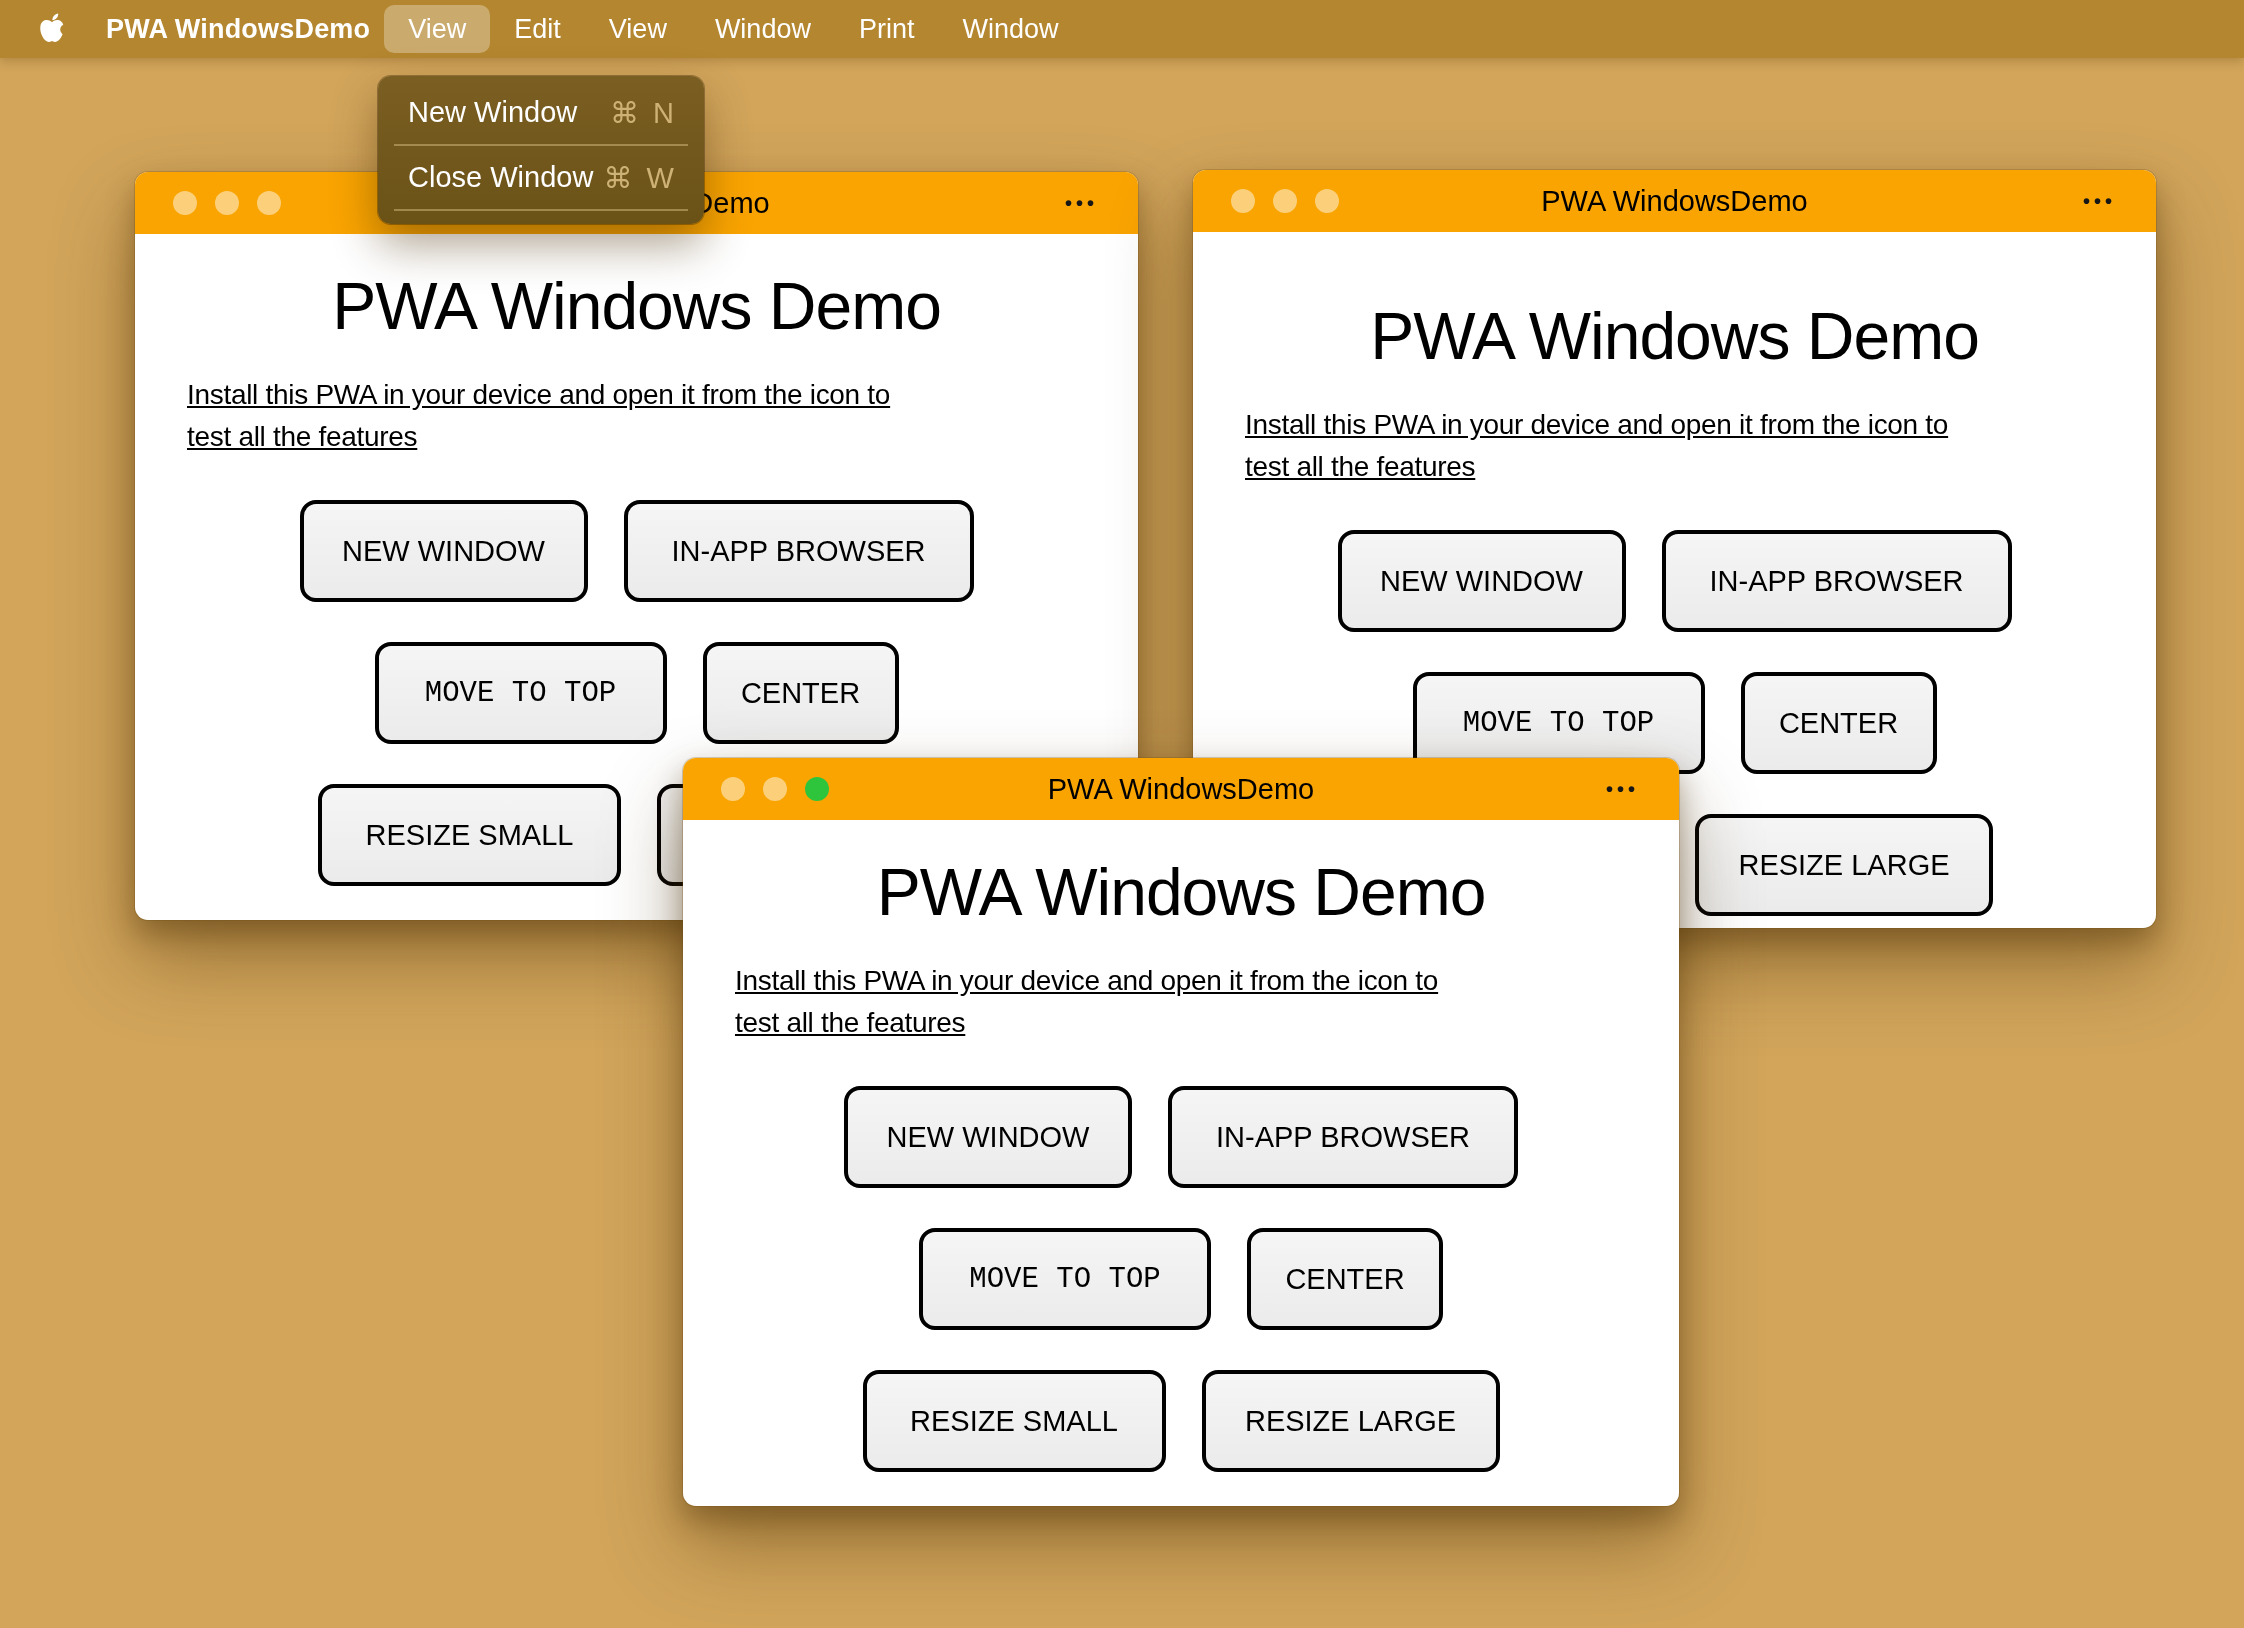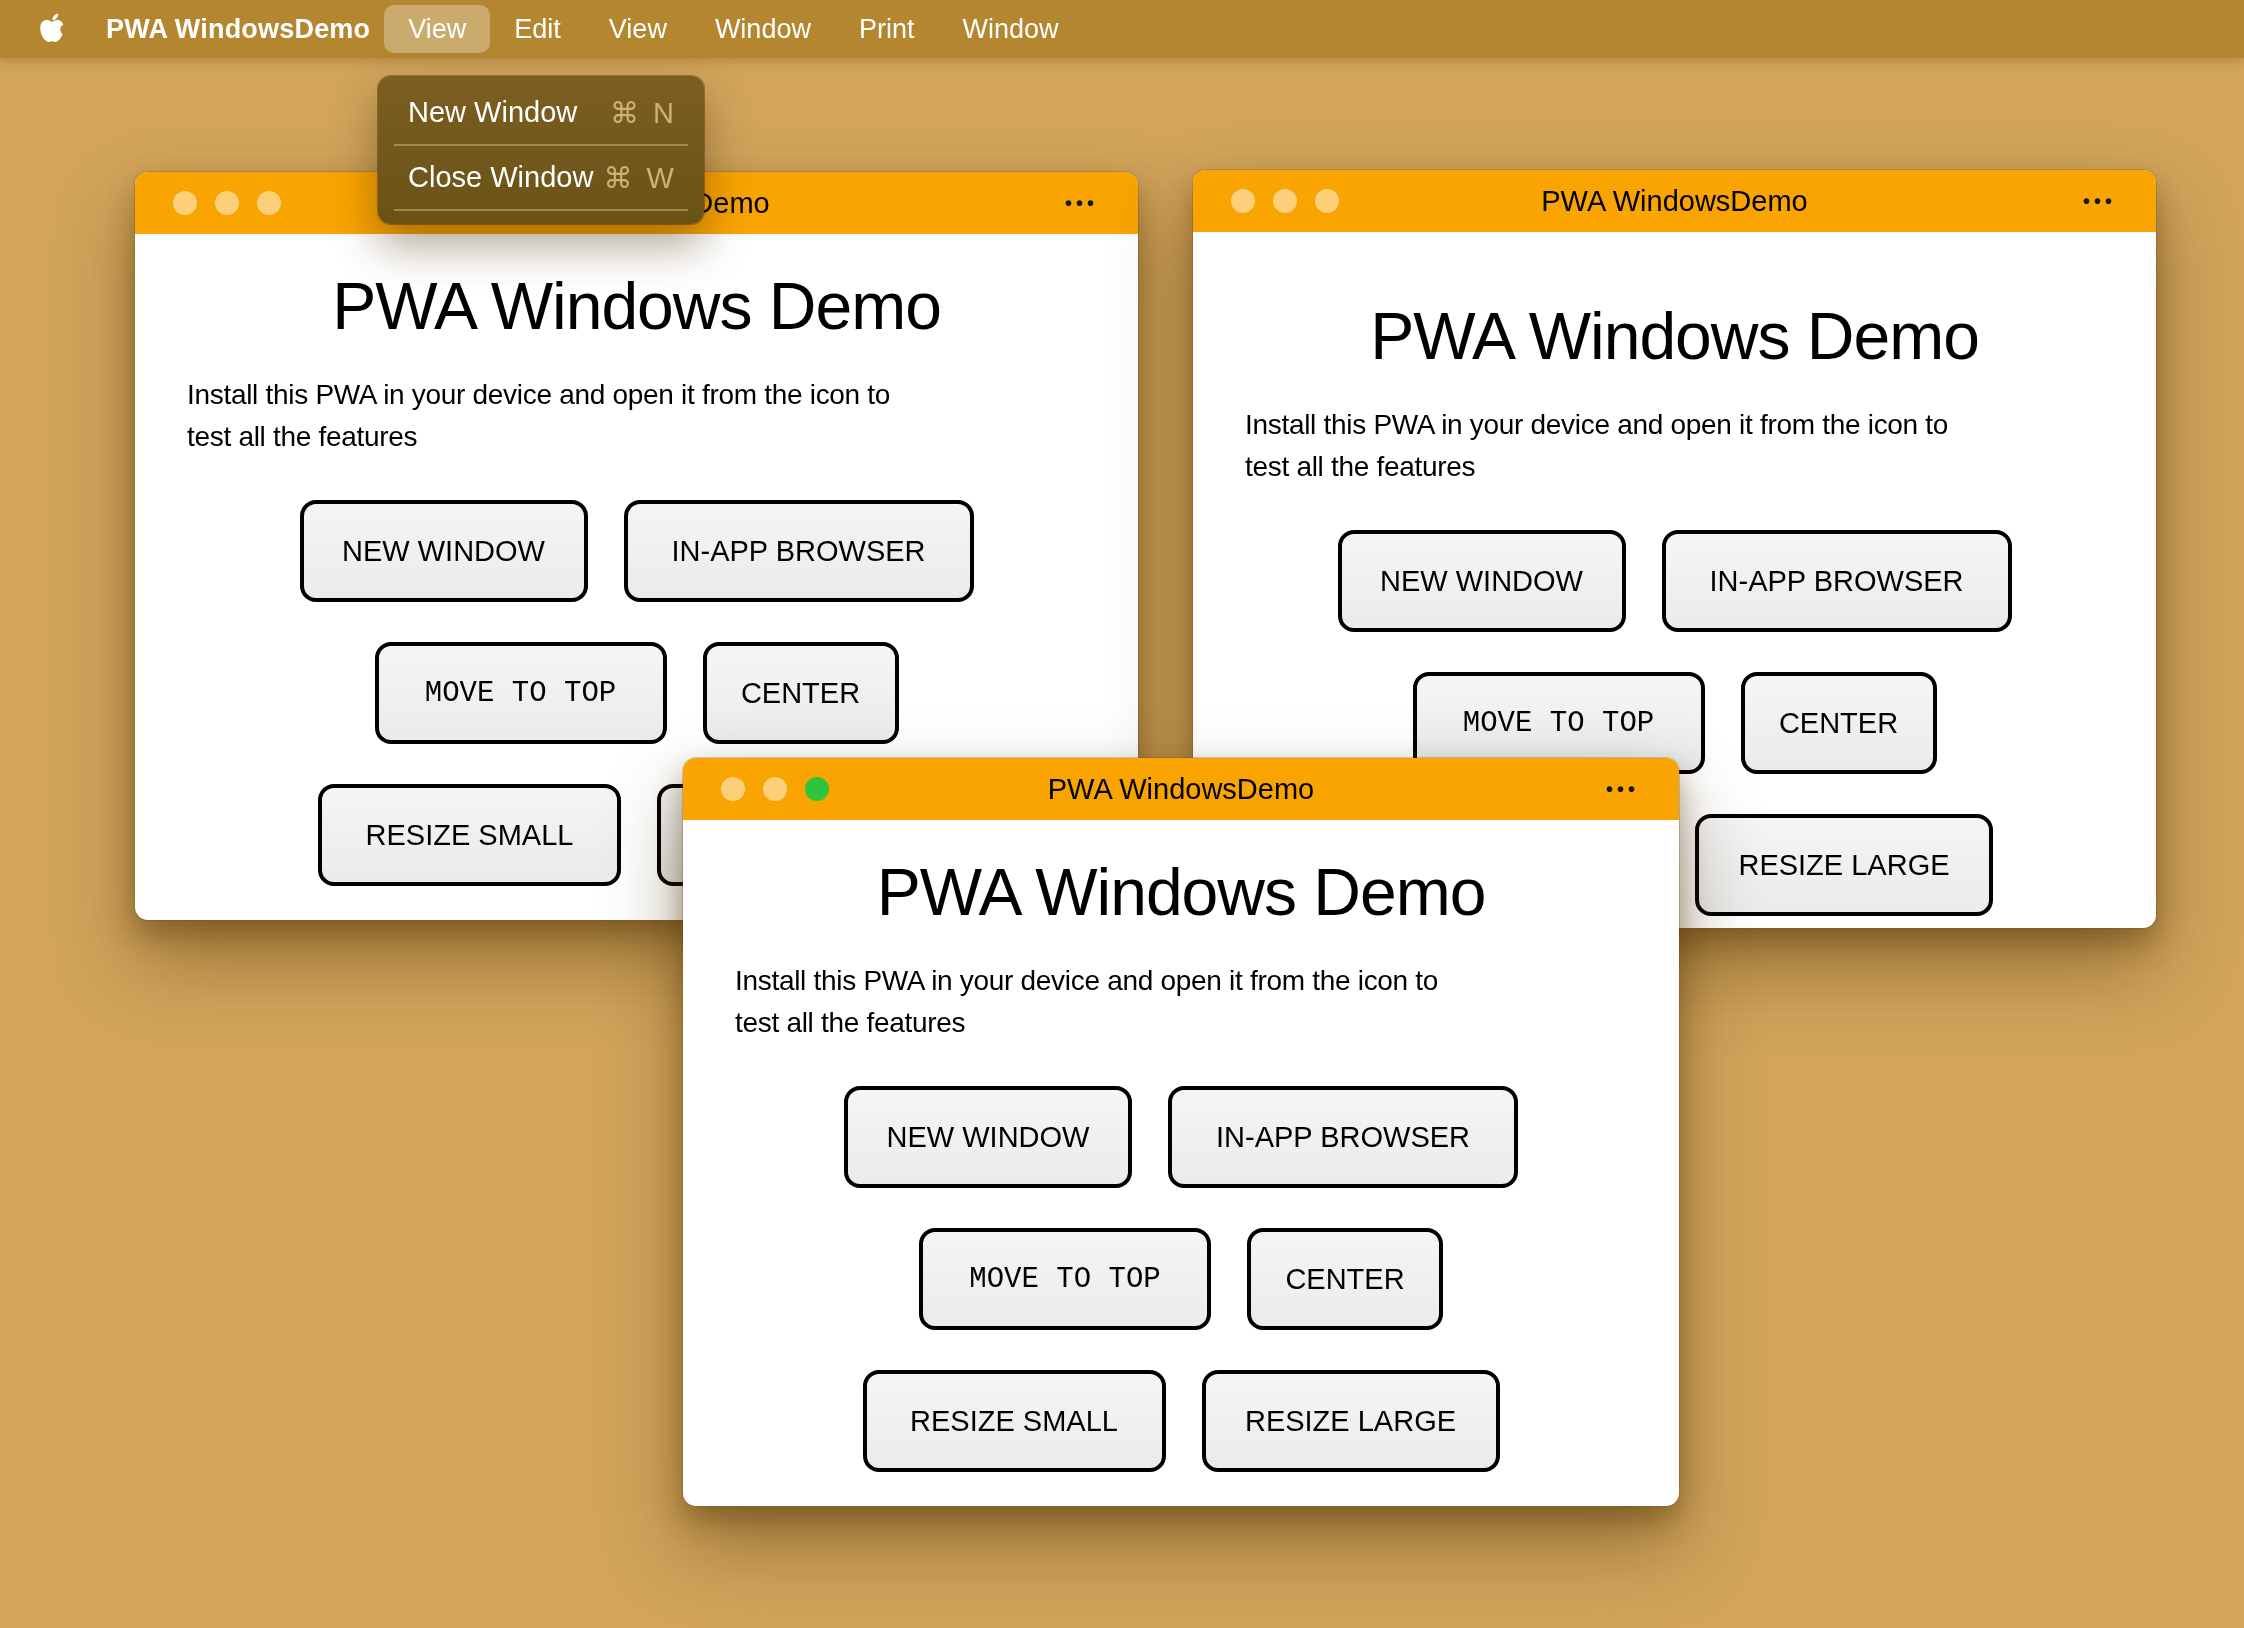--- a/index.html
+++ b/index.html
@@ -83,21 +83,21 @@
     z-index: 2;
   }
 
   .win-content { padding: 34px 52px 0; }
   .win-back-right .win-content { padding-top: 66px; }
   .win-heading {
     margin: 0 0 30px;
     font-size: 66px; font-weight: normal; text-align: center;
     letter-spacing: -1px;
   }
-  .win-desc { margin: 0 0 42px; font-size: 28px; line-height: 1.5; letter-spacing: -0.3px; }
+  .win-desc { margin: 0 0 42px; font-size: 28px; line-height: 1.5; letter-spacing: -0.3px; text-decoration: underline; }
   .desc-line { display: block; white-space: nowrap; }
 
   .btn-rows { display: flex; flex-direction: column; gap: 40px; }
   .btn-row { display: flex; justify-content: center; gap: 36px; }
   .btn {
     height: 102px; padding: 0 28px;
     display: flex; align-items: center; justify-content: center;
     background: linear-gradient(180deg, #f5f5f5 0%, #ebebeb 100%);
     border: 4px solid #000; border-radius: 16px;
     font-family: "Liberation Sans", sans-serif;

